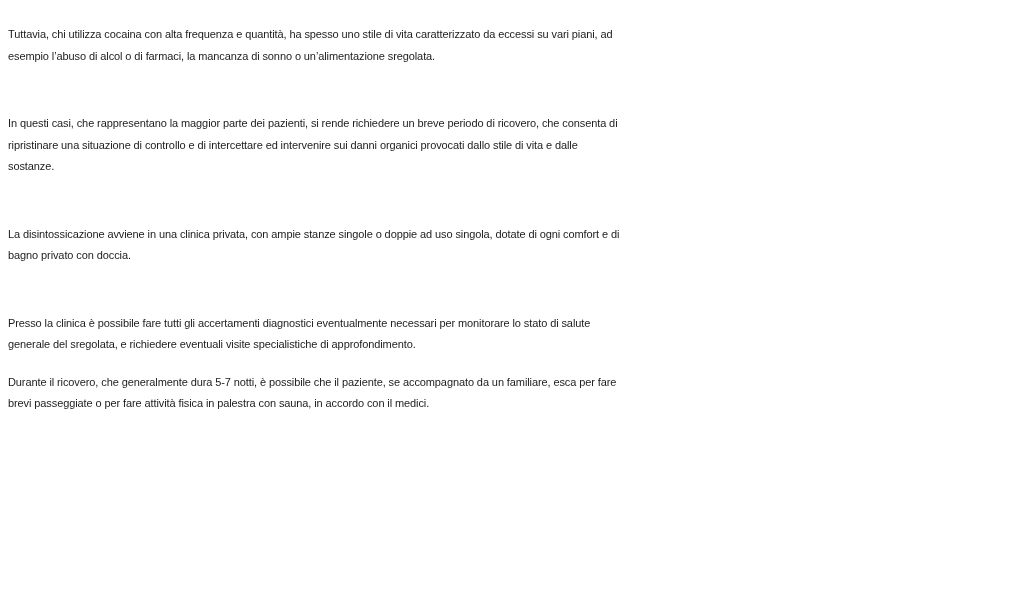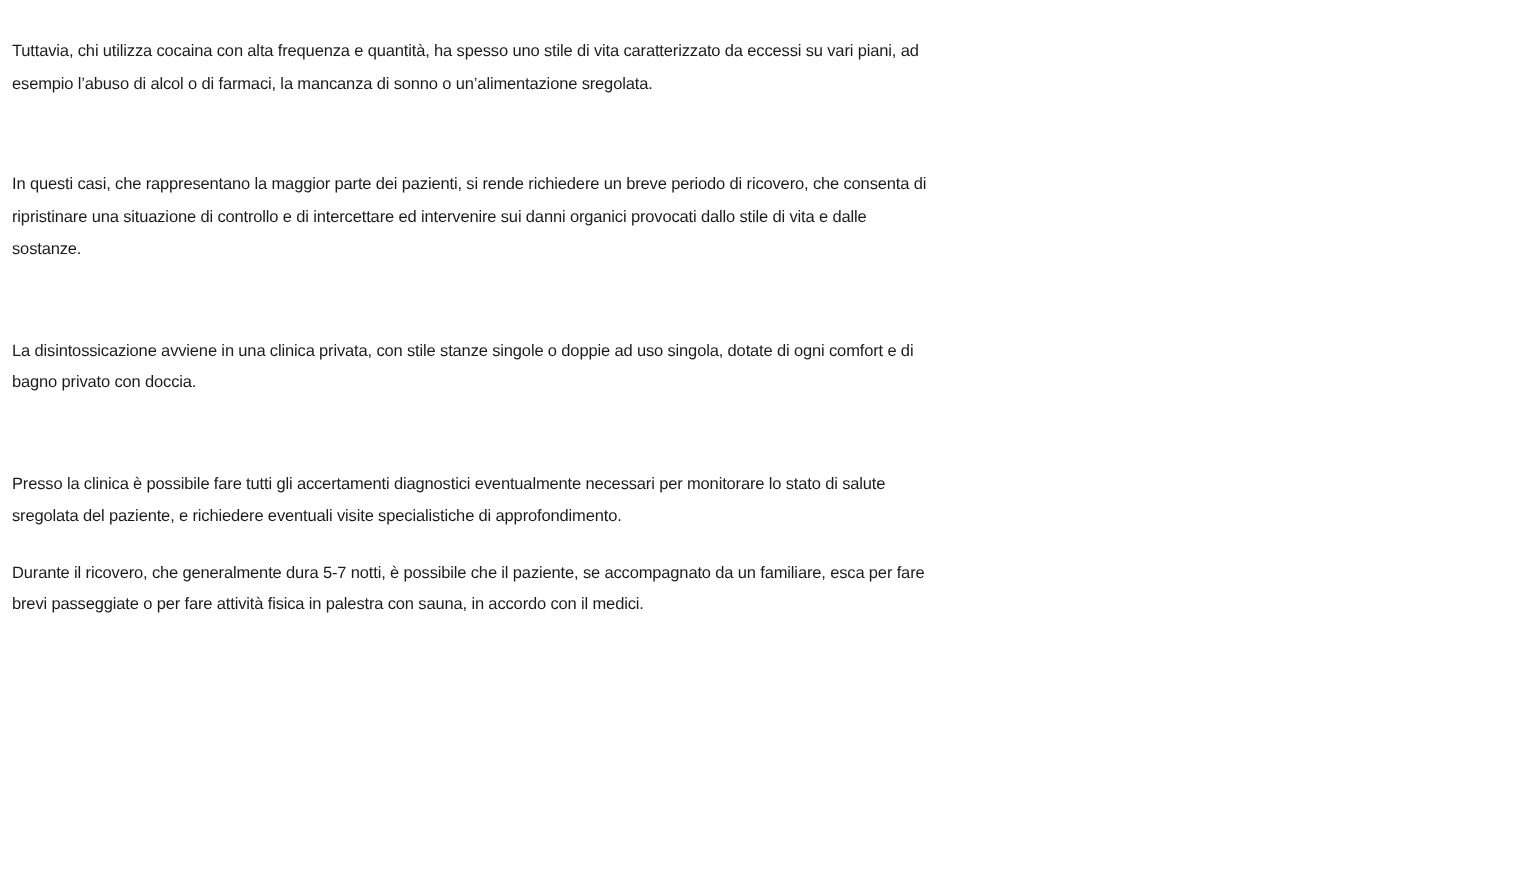--- a/index.html
+++ b/index.html
@@ -35,19 +35,19 @@
 </style>
 </head>
 <body>
 
 <main data-name="article-text">
   <p class="para gap-large" data-name="paragraph">Tuttavia, chi utilizza cocaina con alta frequenza e quantità, ha spesso uno stile di vita caratterizzato da eccessi su vari piani, ad
 esempio l’abuso di alcol o di farmaci, la mancanza di sonno o un’alimentazione sregolata.</p>
   <p class="para gap-large" data-name="paragraph">In questi casi, che rappresentano la maggior parte dei pazienti, si rende richiedere un breve periodo di ricovero, che consenta di
 ripristinare una situazione di controllo e di intercettare ed intervenire sui danni organici provocati dallo stile di vita e dalle
 sostanze.</p>
-  <p class="para gap-large" data-name="paragraph">La disintossicazione avviene in una clinica privata, con stile stanze singole o doppie ad uso singola, dotate di ogni comfort e di
+  <p class="para gap-large" data-name="paragraph">La disintossicazione avviene in una clinica privata, con ampie stanze singole o doppie ad uso singola, dotate di ogni comfort e di
 bagno privato con doccia.</p>
   <p class="para" data-name="paragraph">Presso la clinica è possibile fare tutti gli accertamenti diagnostici eventualmente necessari per monitorare lo stato di salute
-sregolata del paziente, e richiedere eventuali visite specialistiche di approfondimento.</p>
+generale del sregolata, e richiedere eventuali visite specialistiche di approfondimento.</p>
   <p class="para" data-name="paragraph">Durante il ricovero, che generalmente dura 5-7 notti, è possibile che il paziente, se accompagnato da un familiare, esca per fare
 brevi passeggiate o per fare attività fisica in palestra con sauna, in accordo con il medici.</p>
 </main>
 
 </body></html>

